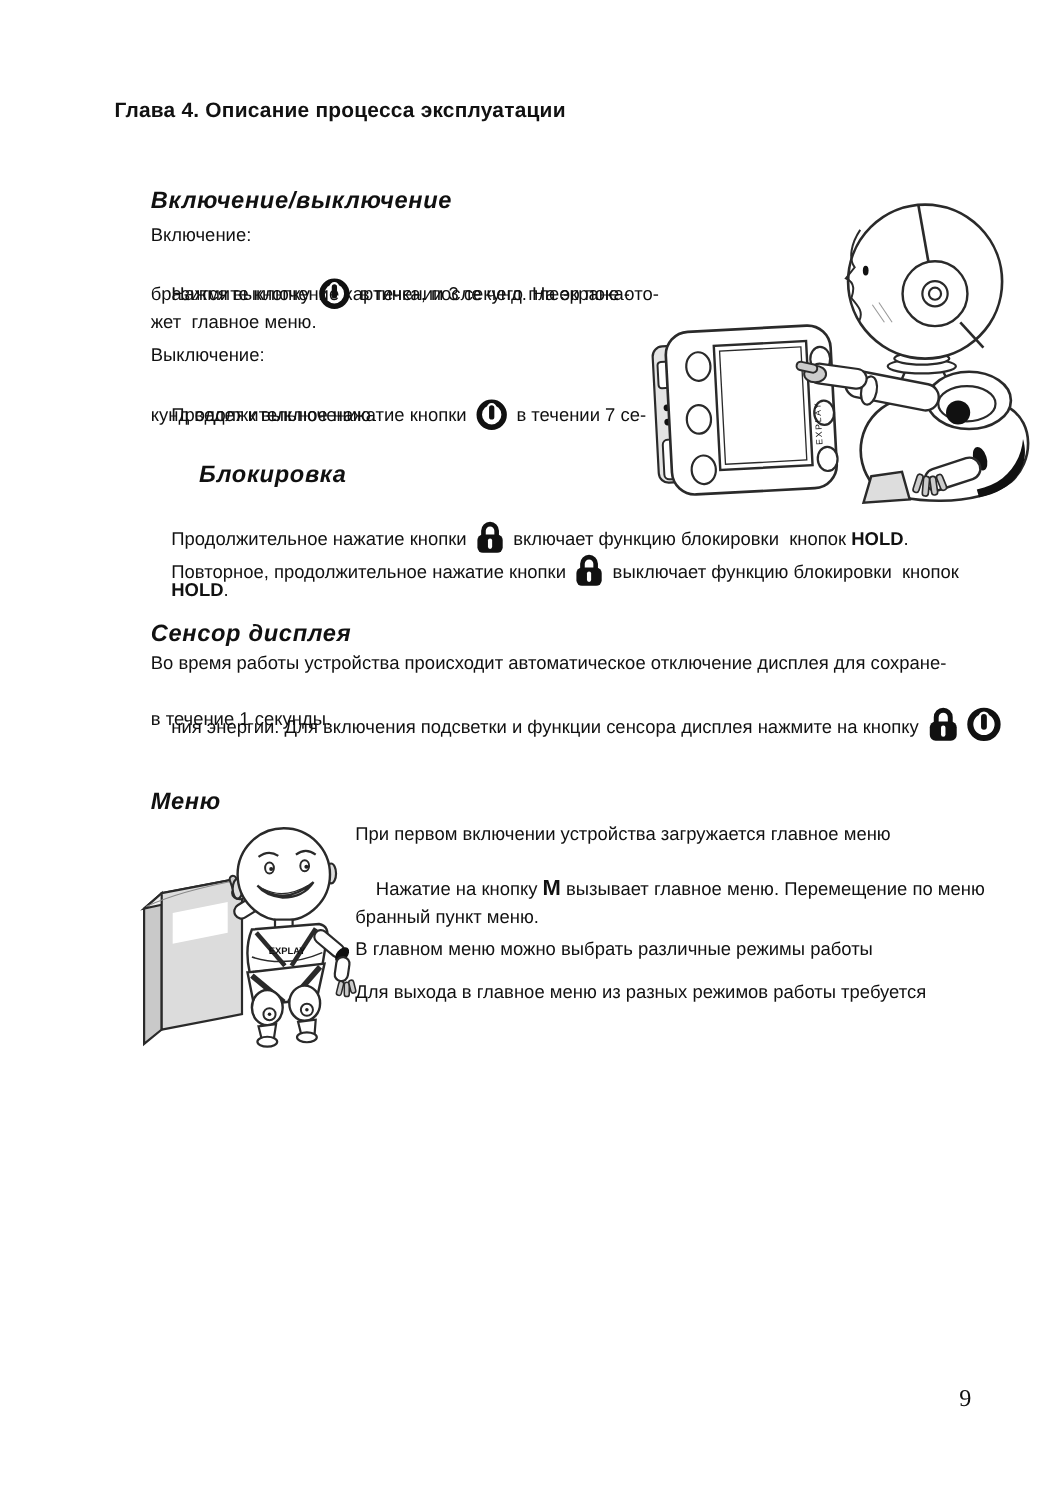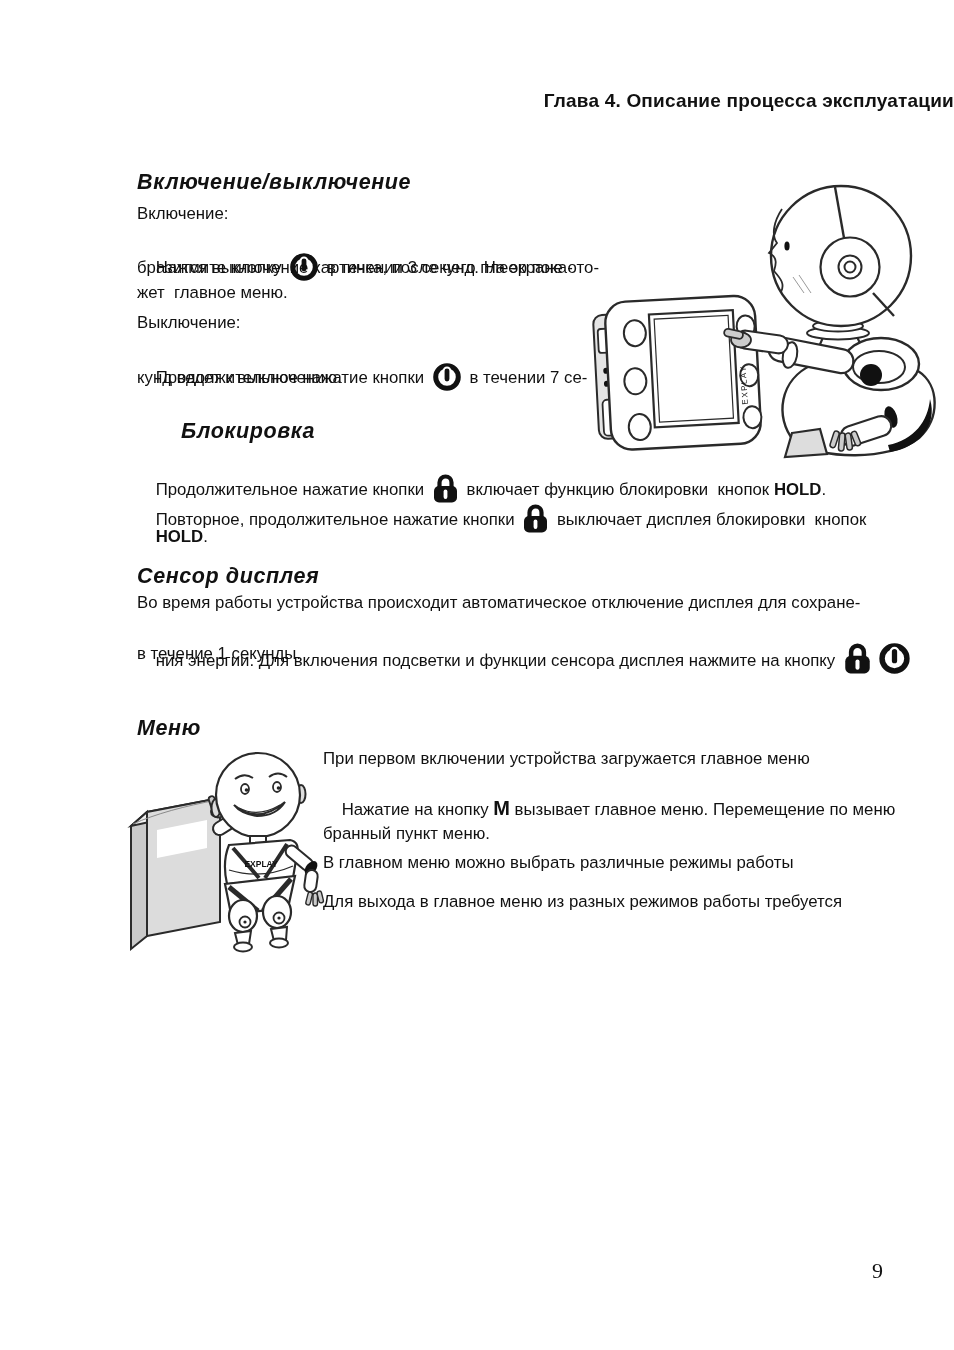--- a/index.html
+++ b/index.html
@@ -14,21 +14,21 @@
   .just{word-spacing:2.5px;}
   .pagenum{font-family:"Liberation Serif","DejaVu Serif",serif;font-size:22px;}
   .icn{display:inline-block;vertical-align:-9px;margin:0 3px;}
   svg text{font-family:"Liberation Sans","DejaVu Sans",sans-serif;}
 </style>
 </head>
 <body>
 
 <div class="page">
 
-  <div class="abs title" style="left:16px;right:0;top:90px;text-align:right;padding-left:88px;">Глава 4. Описание процесса эксплуатации</div>
+  <div class="abs title" style="left:16px;right:0;top:90px;text-align:left;padding-left:88px;">Глава 4. Описание процесса эксплуатации</div>
 
   <div class="abs h2" style="left:137px;top:170px;">Включение/выключение</div>
 
   <div class="abs t" style="left:137px;top:203px;">Включение:</div>
 
   <div class="abs t" style="left:137px;top:230px;">
     <span>Нажмите кнопку </span><span class="icn"><svg width="30" height="30" viewBox="0 0 30 30">
           <circle cx="15" cy="15" r="11.3" fill="none" stroke="#111" stroke-width="5"></circle>
           <rect x="11.6" y="5.4" width="6.8" height="15" rx="3.4" fill="#111" stroke="#fff" stroke-width="2"></rect>
         </svg></span><span> в течении 3 секунд. На экране ото-</span>
@@ -116,21 +116,21 @@
           <rect x="2" y="13" width="23" height="16.5" rx="5" fill="#111"></rect>
           <rect x="11.6" y="16.5" width="3.8" height="9.5" rx="1.9" fill="#fff"></rect>
         </svg></span><span> включает функцию блокировки  кнопок </span><span class="b">HOLD</span><span>.</span>
   </div>
 
   <div class="abs t" style="left:137px;top:481px;">
     <span>Повторное, продолжительное нажатие кнопки </span><span class="icn"><svg width="27" height="31" viewBox="0 0 27 31">
           <path d="M7.5 14 V9.5 a6 6 0 0 1 12 0 V14" fill="none" stroke="#111" stroke-width="4.2"></path>
           <rect x="2" y="13" width="23" height="16.5" rx="5" fill="#111"></rect>
           <rect x="11.6" y="16.5" width="3.8" height="9.5" rx="1.9" fill="#fff"></rect>
-        </svg></span><span> выключает дисплея блокировки  кнопок</span>
+        </svg></span><span> выключает функцию блокировки  кнопок</span>
   </div>
   <div class="abs t" style="left:137px;top:504px;">
     <span class="b">HOLD</span><span>.</span>
   </div>
 
   <div class="abs h2" style="left:137px;top:564px;">Сенсор дисплея</div>
 
   <div class="abs t" style="left:137px;top:592px;">Во время работы устройства происходит автоматическое отключение дисплея для сохране-</div>
   <div class="abs t" style="left:137px;top:620px;">
     <span>ния энергии. Для включения подсветки и функции сенсора дисплея нажмите на кнопку </span><span class="icn"><svg width="29" height="33" viewBox="0 0 27 31">

